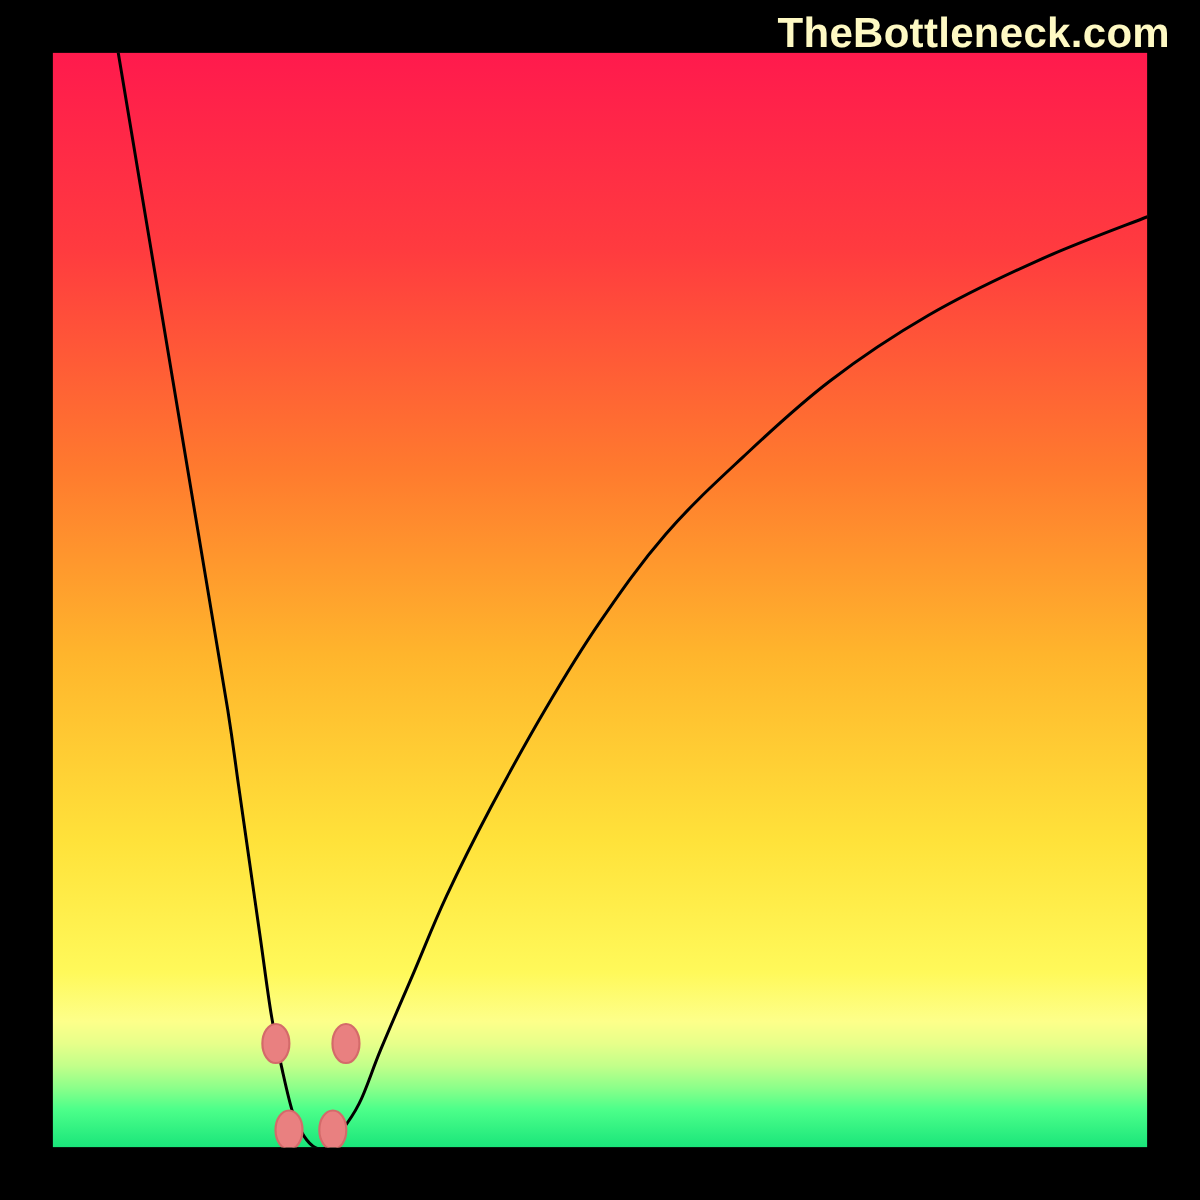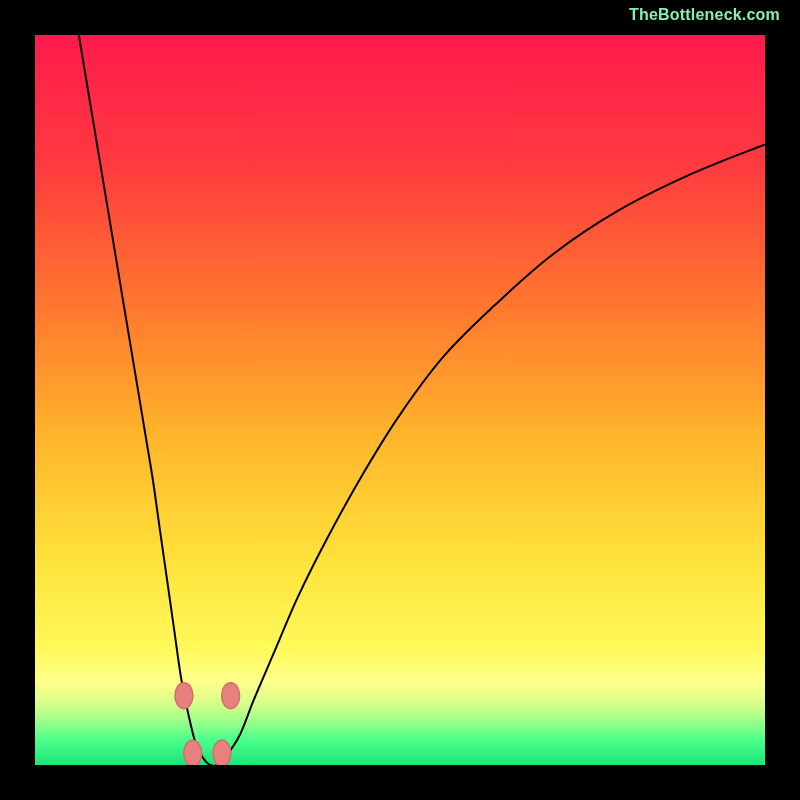--- a/index.html
+++ b/index.html
@@ -31,22 +31,22 @@
     position: absolute;
     left: 0;
     top: 0;
     width: 100%;
     height: 100%;
   }
   .watermark {
     position: absolute;
     top: 6px;
     right: 20px;
-    color: #86efac;
-    font-size: 16px;
+    color: #fef9c3;
+    font-size: 28px;
     font-weight: 600;
     letter-spacing: 0.2px;
     user-select: none;
   }
   svg.curve {
     position: absolute;
     left: 0;
     top: 0;
     width: 730px;
     height: 730px;

